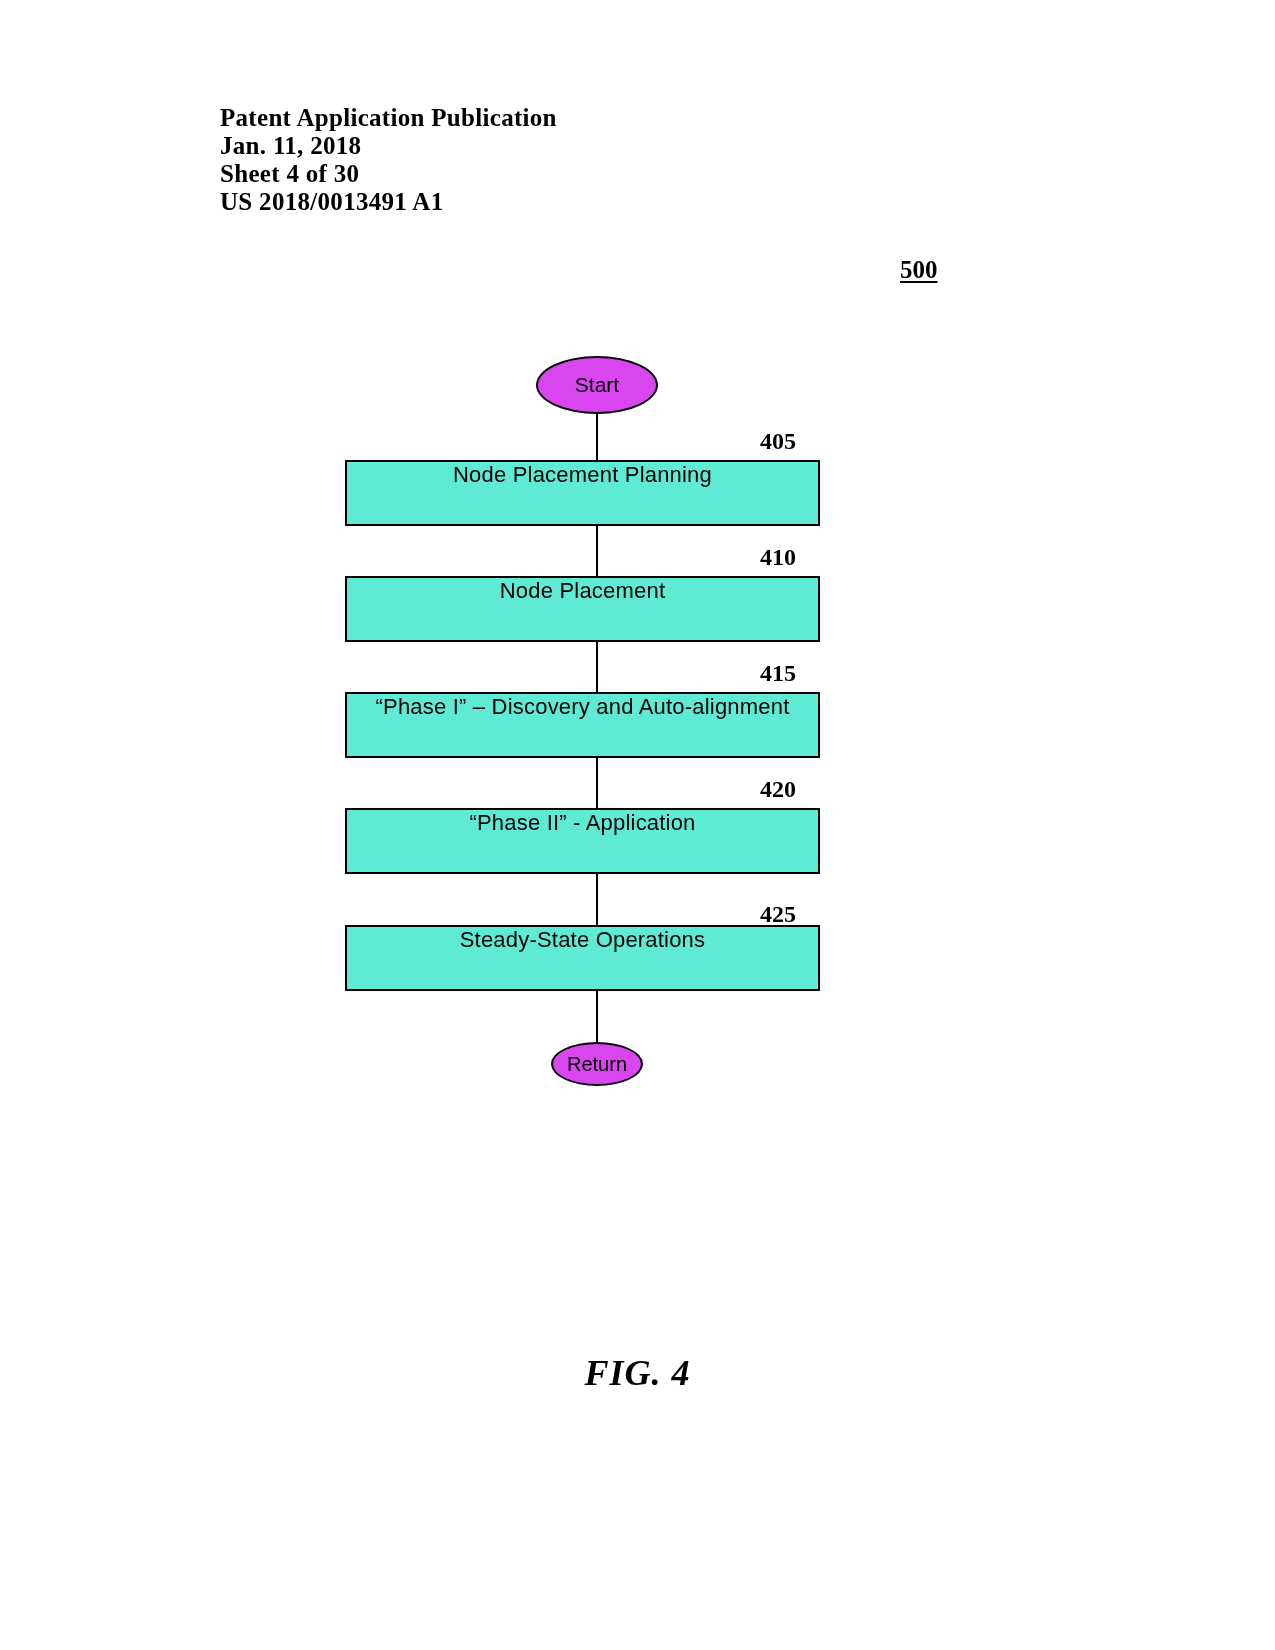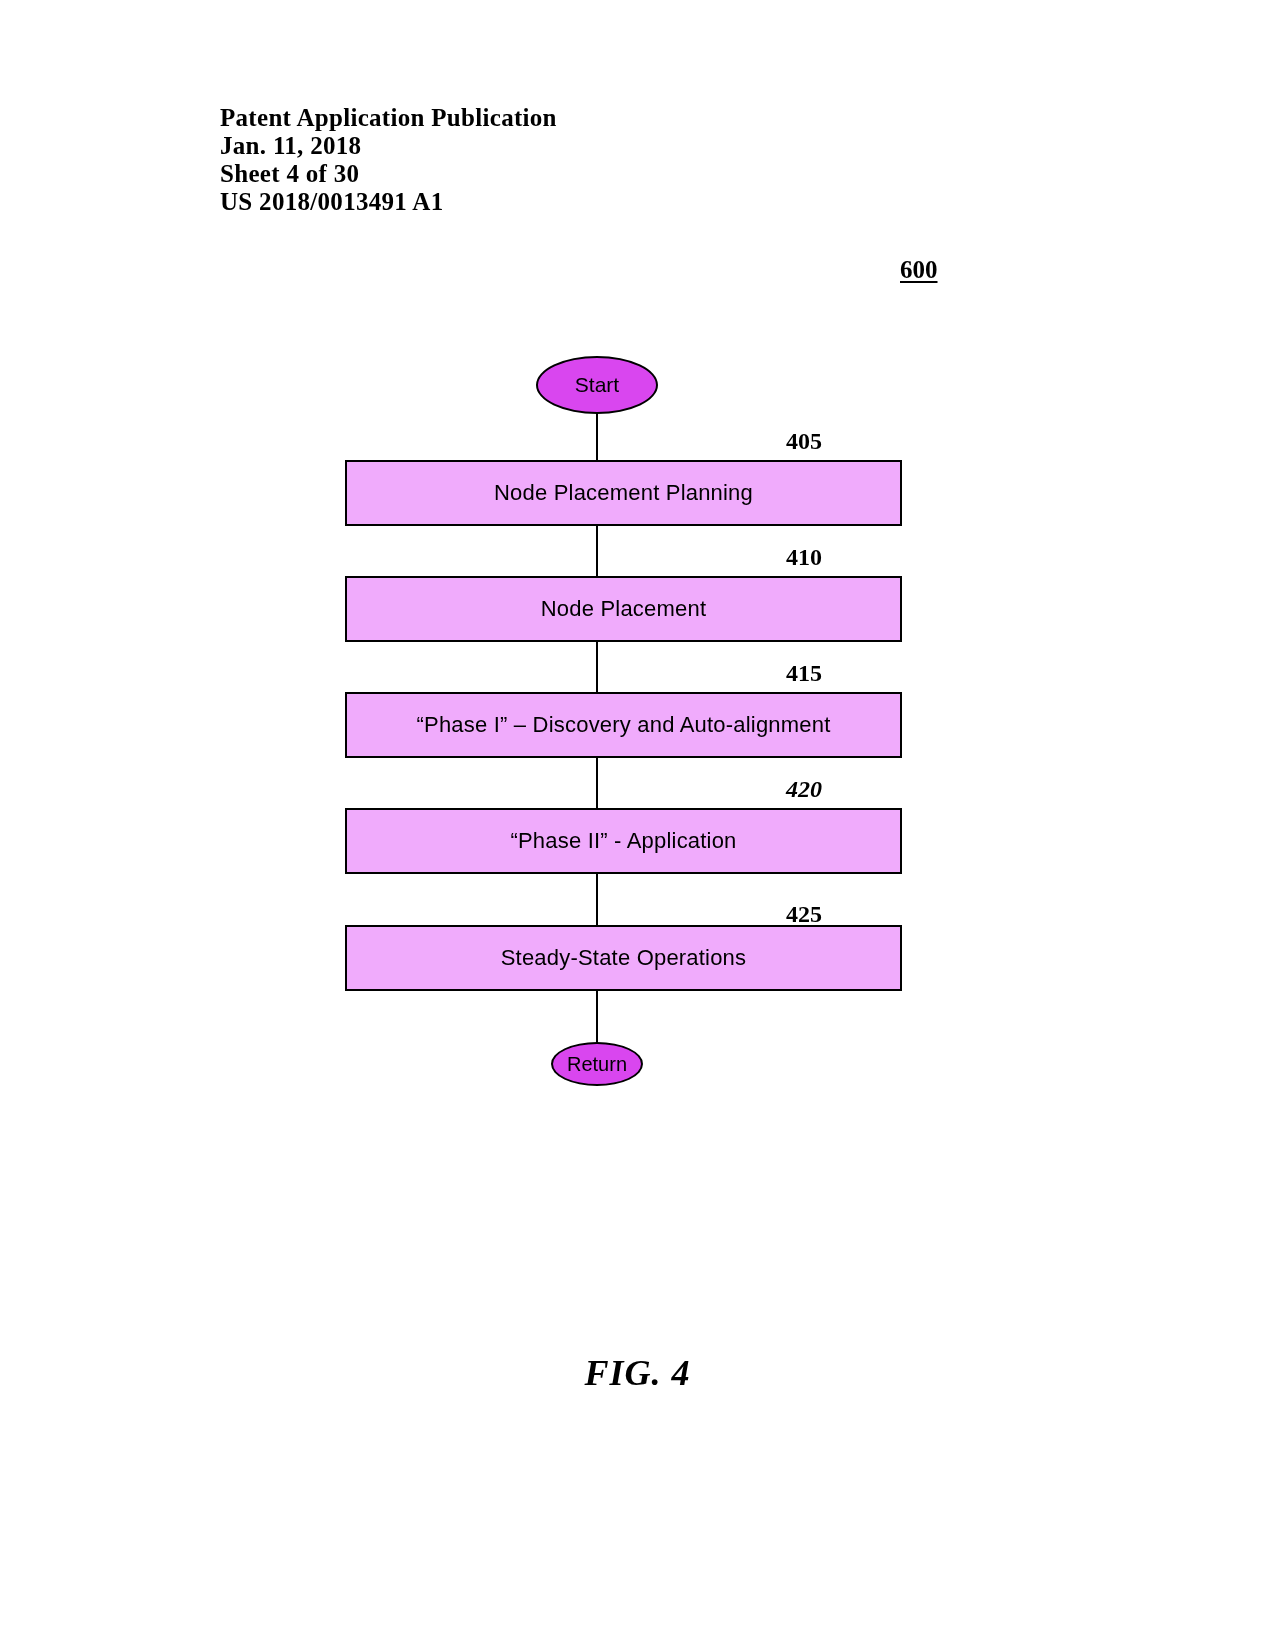--- a/index.html
+++ b/index.html
@@ -83,52 +83,52 @@
     top: 702px;
     width: 92px;
     height: 44px;
     font-size: 20px;
   }
 
   
   .pbox {
     position: absolute;
     left: 345px;
-    width: 557px;
+    width: 475px;
     height: 66px;
     border: 2.2px solid #000;
     box-sizing: border-box;
-    background: #f0abfc;
+    background: #5eead4;
     display: flex;
-    align-items: center;
+    align-items: flex-start;
     justify-content: center;
     font-size: 22px;
     letter-spacing: 0.2px;
     white-space: nowrap;
   }
   .pbox-1 { top: 120px; }
   .pbox-2 { top: 236px; }
   .pbox-3 { top: 352px; }
   .pbox-4 { top: 468px; }
   .pbox-5 { top: 585px; }
 
   
   .ref-num {
     position: absolute;
     left: 760px;
     width: 88px;
-    text-align: center;
+    text-align: left;
     font-family: "Liberation Serif", serif;
     font-weight: bold;
     font-size: 24px;
   }
   .ref-1 { top: 88px; }
   .ref-2 { top: 204px; }
   .ref-3 { top: 320px; }
-  .ref-4 { top: 436px; font-style: italic; }
+  .ref-4 { top: 436px; }
   .ref-5 { top: 553px; margin-top: 8px; }
 
   
   .conn {
     position: absolute;
     left: 596px;
     width: 2.4px;
     background: #000;
   }
   .conn-start { top: 73px;  height: 48px; }
@@ -155,21 +155,21 @@
 </head>
 <body>
 
 <div class="page-header">
   <span class="hdr-pub">Patent Application Publication</span>
   <span class="hdr-date">Jan. 11, 2018</span>
   <span class="hdr-sheet">Sheet 4 of 30</span>
   <span class="hdr-patno">US 2018/0013491 A1</span>
 </div>
 
-<div class="fig-ref-400">600</div>
+<div class="fig-ref-400">500</div>
 
 <div class="flow">
 
   <div class="oval oval-start">
     <span>Start</span>
   </div>
 
   <div class="conn conn-start"></div>
 
   <div class="ref-num ref-1">405</div>

